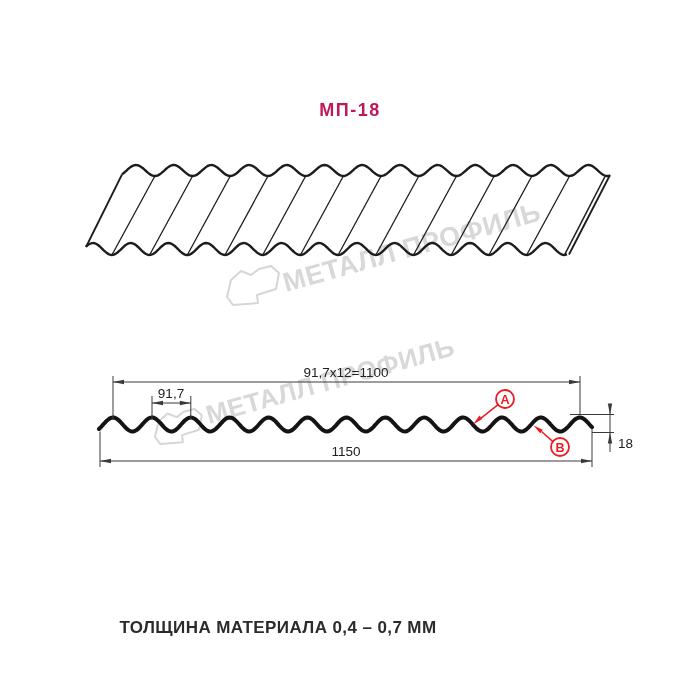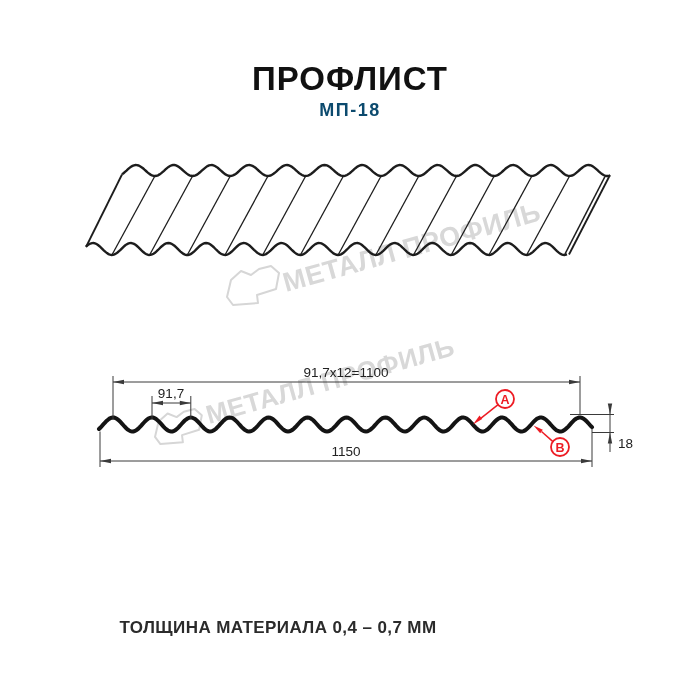--- a/index.html
+++ b/index.html
@@ -1,33 +1,32 @@
 <!DOCTYPE html>
 <html><head>
 <meta charset="utf-8">
 <style>
   html,body{margin:0;padding:0;background:#fff;}
   .page{position:relative;width:700px;height:700px;background:#ffffff;overflow:hidden;
         font-family:"Liberation Sans", sans-serif;}
   .title{position:absolute;left:0;top:60px;width:700px;text-align:center;
          font-size:33px;font-weight:800;letter-spacing:1px;color:#111;}
   .subtitle{position:absolute;left:0;top:100px;width:700px;text-align:center;
-         font-size:18px;font-weight:600;letter-spacing:1.5px;color:#0c4a6e;}
+         font-size:18px;font-weight:600;letter-spacing:1.5px;color:#be185d;}
   .footer-note{position:absolute;left:0;top:618px;width:556px;text-align:center;
          font-size:17px;font-weight:600;letter-spacing:0.4px;color:#2b2b2b;}
   svg text{font-family:"Liberation Sans", sans-serif;}
   .dim-text{font-size:13.5px;fill:#222;}
   .wm-text{font-size:27px;font-weight:bold;fill:#d8d8d8;letter-spacing:0.5px;}
 </style>
 </head>
 <body>
 
 <div class="page">
 
-  <div class="title">ПРОФЛИСТ</div>
   <div class="subtitle">МП-18</div>
 
   <svg id="art" width="700" height="700" viewBox="0 0 700 700">
 
     <g>
       <path transform="translate(227,266)" d="M0,31 L4,14 L14,5 L24,9 L32,3 L44,0 L52,7 L49,23 L30,29 L31,37 L6,39 Z" fill="none" stroke="#d6d6d6" stroke-width="2" stroke-linejoin="round"></path>
       <text class="wm-text" transform="translate(286,292) rotate(-15.7)">МЕТАЛЛ ПРОФИЛЬ</text>
     </g>
 
     <g>

